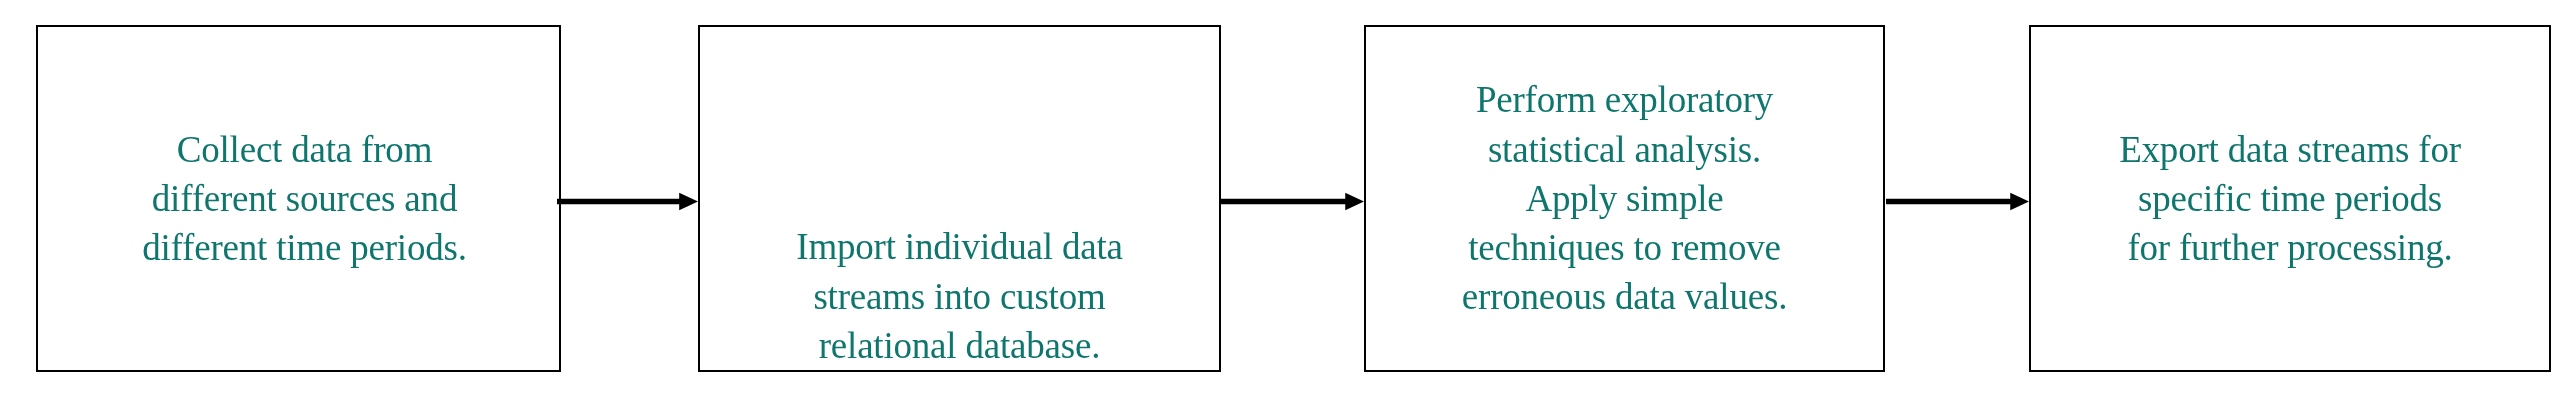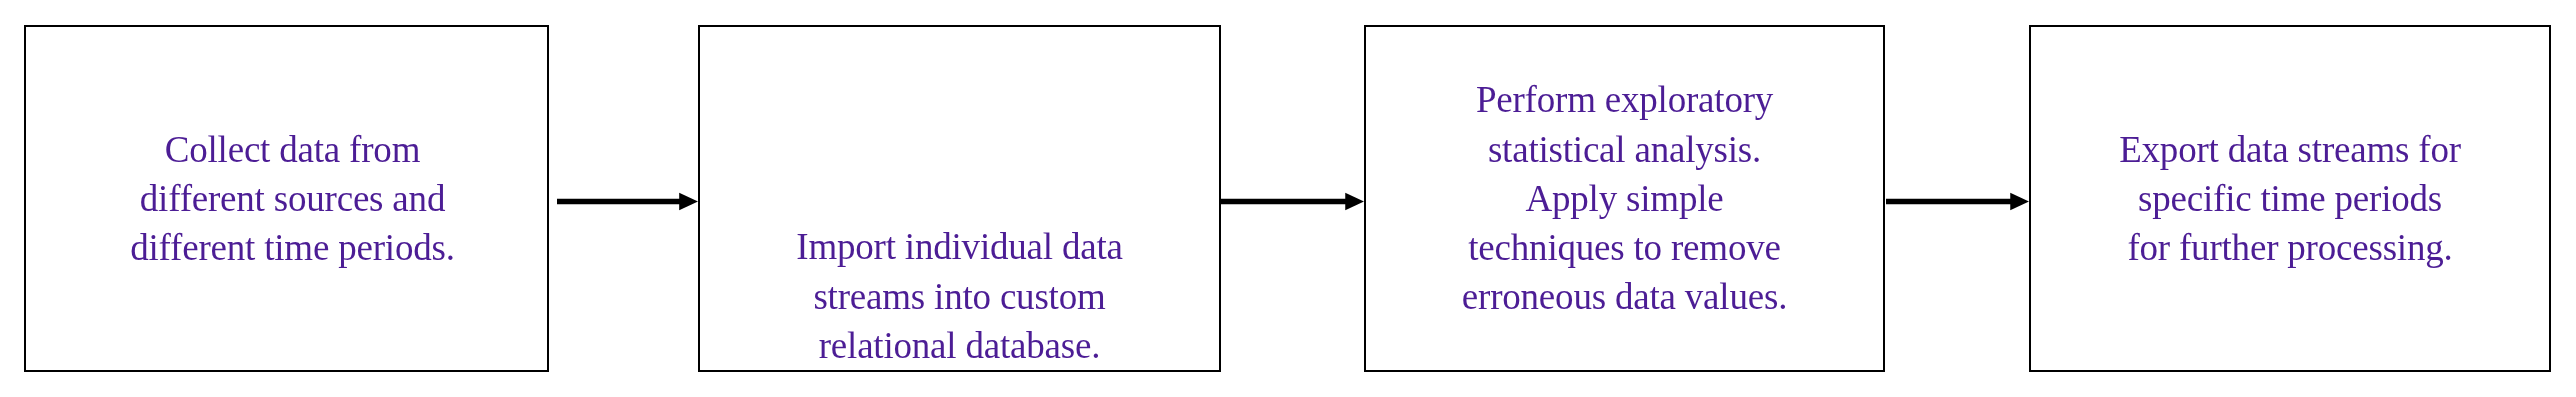--- a/index.html
+++ b/index.html
@@ -30,41 +30,41 @@
     text-align: center;
   }
   .box-label {
     display: block;
     width: 100%;
     padding: 0 11px;
     box-sizing: border-box;
     font-size: 37px;
     line-height: 1.33;
     letter-spacing: -0.2px;
-    color: #4c1d95;
+    color: #0f766e;
     white-space: pre-line;
   }
   .connector {
     position: absolute;
     height: 19px;
     display: block;
   }
   .connector svg {
     display: block;
     width: 100%;
     height: 100%;
     overflow: visible;
   }
 </style>
 </head>
 <body>
 
 <div id="diagram-canvas">
 
-  <div class="process-box" id="box-1" style="left: 24px; top: 25px; width: 525px; height: 347px; border-width: 2.3px; border-color: rgb(0, 0, 0); padding-left: 12px;">
+  <div class="process-box" id="box-1" style="left: 36px; top: 25px; width: 525px; height: 347px; border-width: 2.3px; border-color: rgb(0, 0, 0); padding-left: 12px;">
     <span class="box-label">Collect data from
 different sources and
 different time periods.</span>
   </div>
 
   <div class="connector" id="conn-1" style="left: 557px; top: 192px; width: 141px;">
     <svg viewBox="0 0 180 24" preserveAspectRatio="none">
       <line x1="0" y1="12" x2="158" y2="12" stroke="#000000" stroke-width="7"></line>
       <polygon points="156,1 180,12 156,23" fill="#000000"></polygon>
     </svg>

